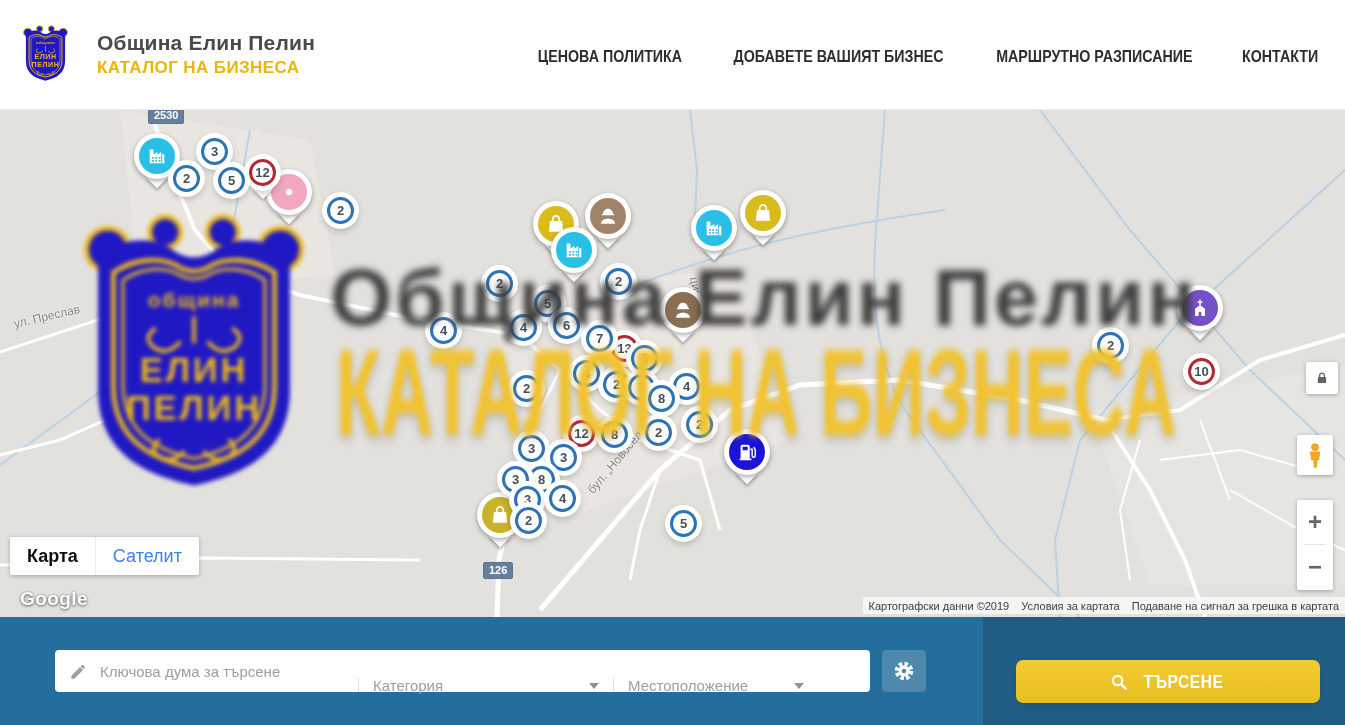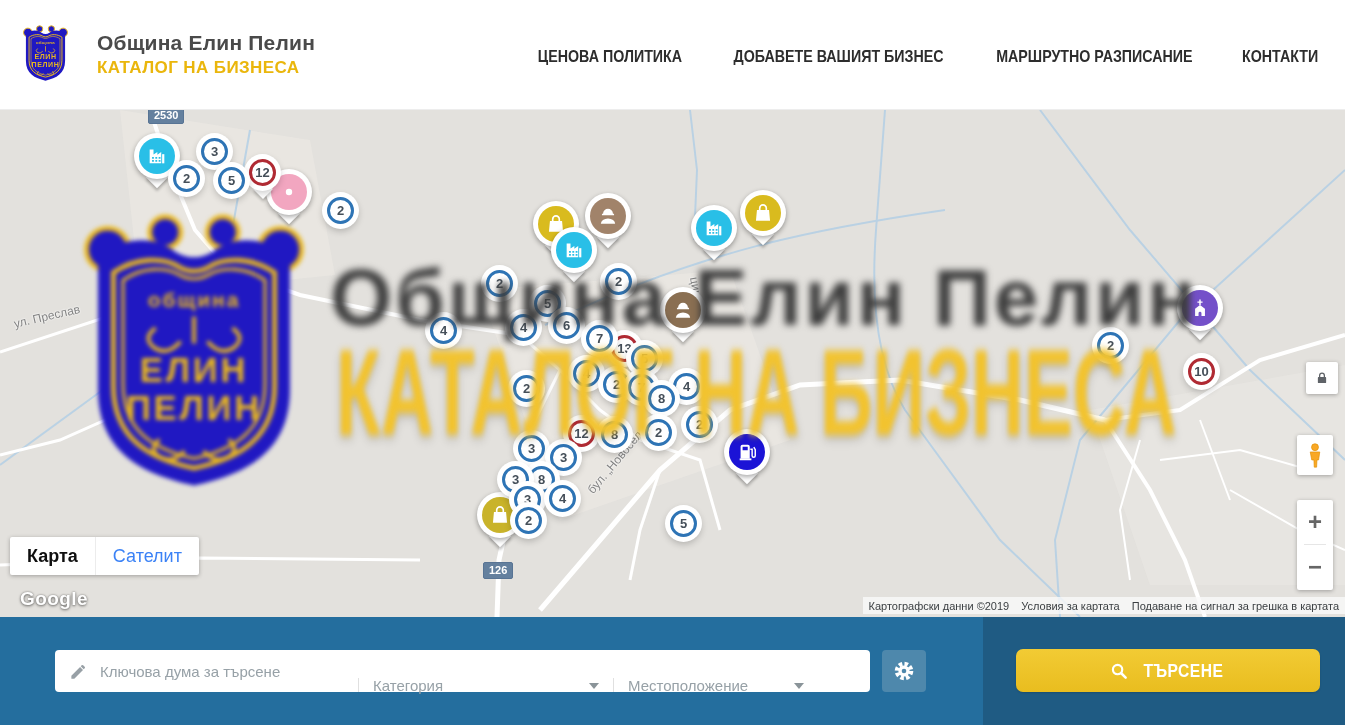--- a/index.html
+++ b/index.html
@@ -93,21 +93,21 @@
   .f-loc{width:205px;border-left:1px solid #e0e0e0;}
   .f-keyword input{border:none;outline:none;width:100%;font-size:15px;color:#555;
     font-family:inherit;background:transparent;}
   .f-keyword input::placeholder{color:#97a1a7;opacity:1;}
   .caret{position:absolute;right:14px;top:50%;margin-top:-2px;width:0;height:0;
     border-left:5px solid transparent;border-right:5px solid transparent;border-top:6px solid #8a9499;}
   .pencil{width:19px;height:19px;flex:0 0 auto;}
   .gear-btn{position:absolute;left:882px;top:33px;width:44px;height:42px;background:#4e88ac;
     border-radius:4px;display:flex;align-items:center;justify-content:center;cursor:pointer;}
   .gear-btn svg{width:24px;height:24px;}
-  .search-btn{position:absolute;left:1016px;top:32px;width:304px;height:43px;
+  .search-btn{position:absolute;left:1016px;top:43px;width:304px;height:43px;
     background:linear-gradient(#f2cb34,#e9bd1f);border-radius:7px;display:flex;gap:11px;
     align-items:center;justify-content:center;cursor:pointer;box-shadow:0 1px 2px rgba(0,0,0,.15);}
   .search-btn .lbl{color:#fff;font-weight:bold;font-size:17px;letter-spacing:.5px;
     transform:scale(.92,1.1);}
   .search-btn svg{width:20px;height:20px;}
 </style>
 </head>
 <body>
 
 <svg width="0" height="0" style="position:absolute" aria-hidden="true">

